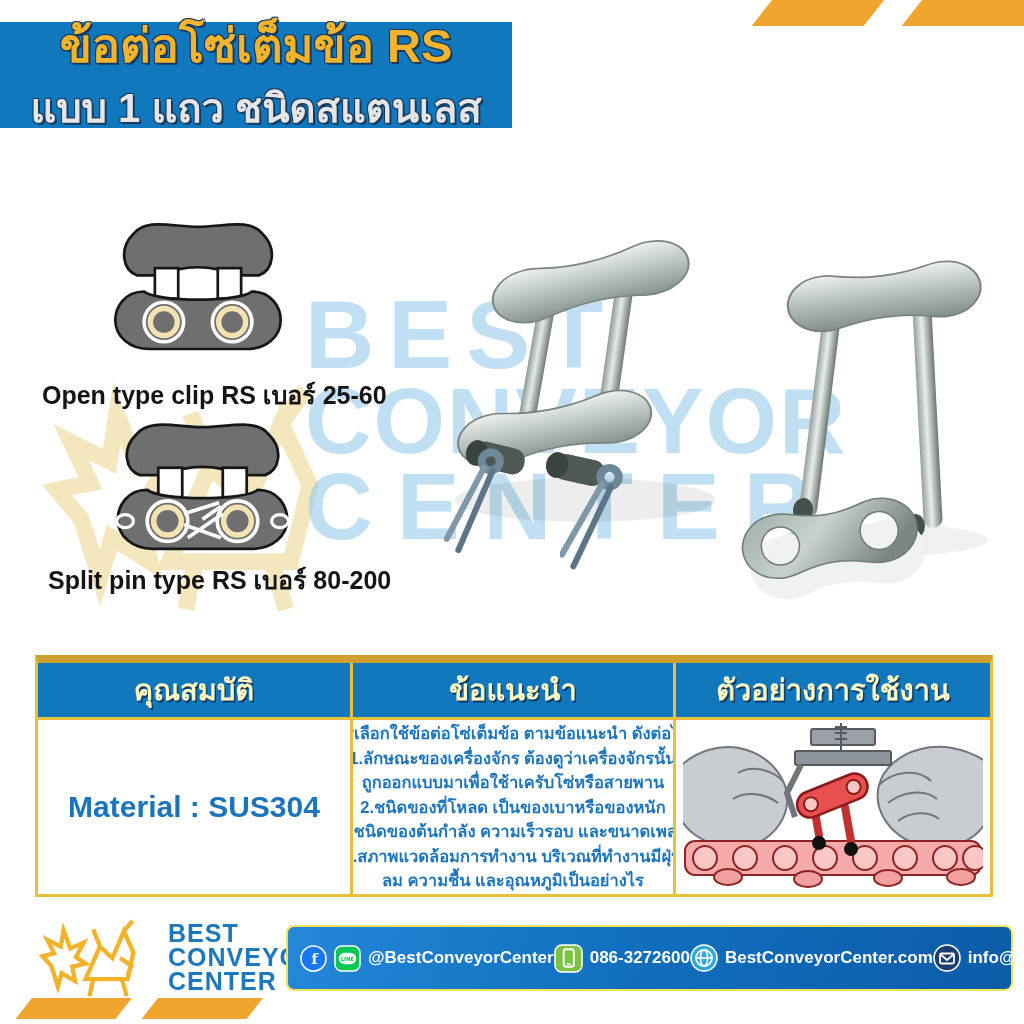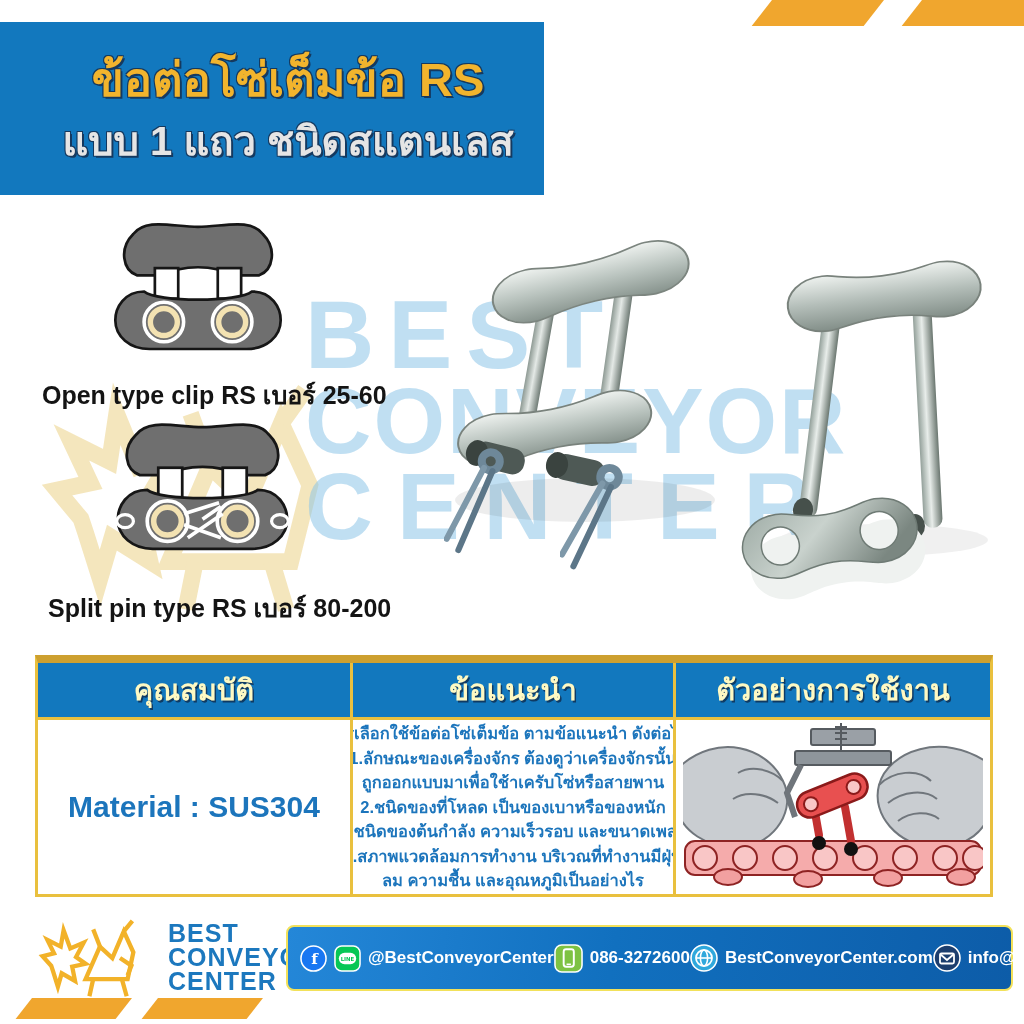--- a/index.html
+++ b/index.html
@@ -6,39 +6,39 @@
   .page{position:relative;width:1024px;height:1024px;background:#ffffff;overflow:hidden;
         font-family:"Liberation Sans","DejaVu Sans",sans-serif;}
   .abs{position:absolute;}
 
   
   .para{position:absolute;background:#F0A62E;transform:skewX(-38deg);transform-origin:top left;}
   .para-top1{left:772px;top:0;width:112px;height:26px;}
   .para-top2{left:922px;top:0;width:125px;height:26px;}
 
   
-  .title-box{left:0;top:22px;width:512px;height:173px;background:#1278BE;
-             display:flex;flex-direction:column;justify-content:center;align-items:center;gap:14px;padding-left:32px;}
+  .title-box{left:0;top:22px;width:512px;height:106px;background:#1278BE;
+             display:flex;flex-direction:column;justify-content:center;align-items:center;gap:14px;}
   .title-l1{font-size:47px;font-weight:800;color:#F2B42D;line-height:1.1;
             text-shadow:2px 2px 0 #15395f,-1px -1px 0 #15395f,1px -1px 0 #15395f,-1px 1px 0 #15395f;}
   .title-l2{font-size:40px;font-weight:800;color:#e5e5e5;line-height:1.1;
             text-shadow:2px 2px 0 #15395f,-1px -1px 0 #15395f,1px -1px 0 #15395f,-1px 1px 0 #15395f;}
 
   
   .wm-text{left:305px;top:292px;width:700px;color:rgba(141,197,232,0.55);font-weight:800;z-index:1;}
   .wm-text div{line-height:86px;}
   .wm-b{font-size:96px;letter-spacing:14px;}
   .wm-c{font-size:92px;letter-spacing:2px;}
   .wm-e{font-size:94px;letter-spacing:24px;}
   .wm-logo{left:38px;top:368px;width:310px;height:268px;z-index:1;opacity:0.85;}
 
   
   .prod-label{color:#141414;font-weight:700;font-size:25px;white-space:nowrap;z-index:3;}
   .label1{left:42px;top:375px;}
-  .label2{left:48px;top:588px;}
+  .label2{left:48px;top:560px;}
 
   .illus{z-index:2;}
 
   
   .spec-table{left:35px;top:655px;width:958px;height:242px;z-index:3;
               border:3px solid #E9C03E;border-top:8px solid #CDA02F;box-sizing:border-box;
               background:#E9C03E;}
   .spec-grid{display:grid;width:100%;height:100%;grid-template-columns:312px 320px 1fr;
              grid-template-rows:54px 1fr;gap:3px;background:#E9C03E;}
   .th{background:#1278BE;display:flex;align-items:center;justify-content:center;

